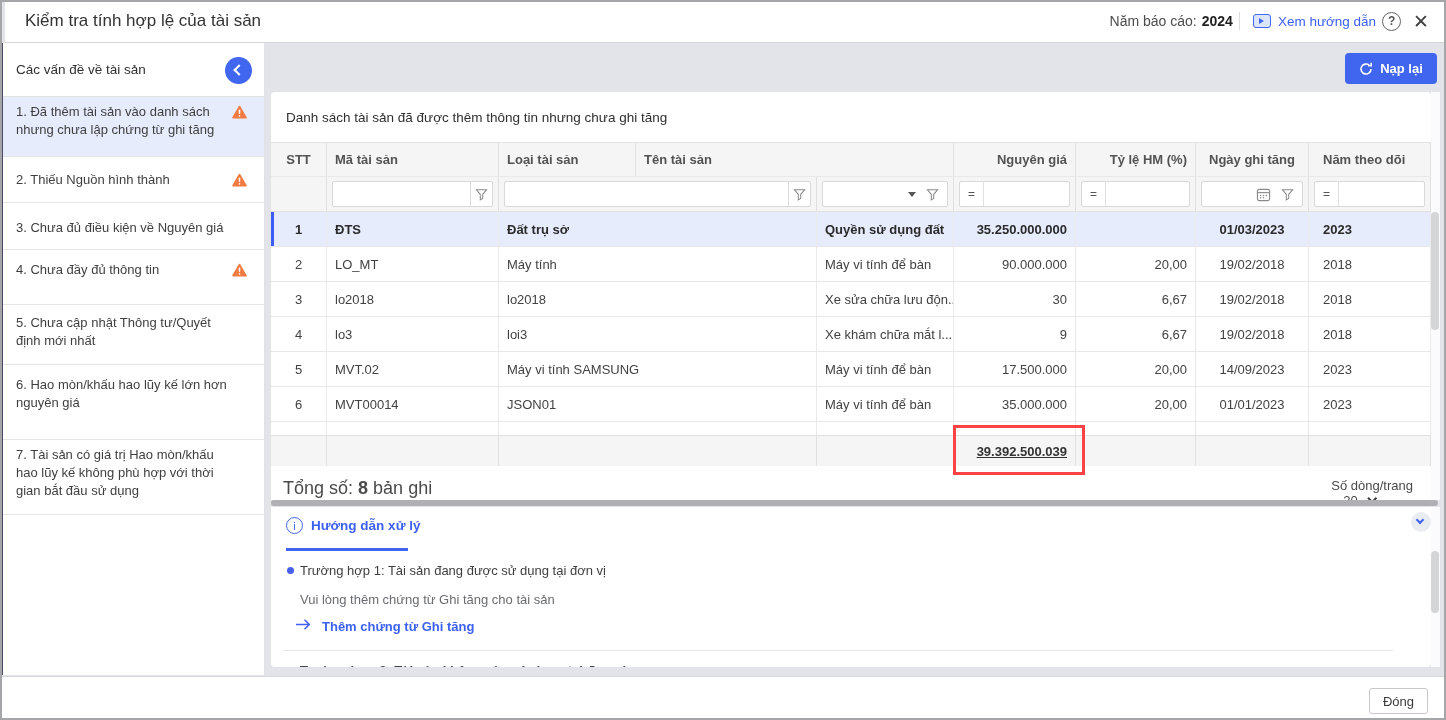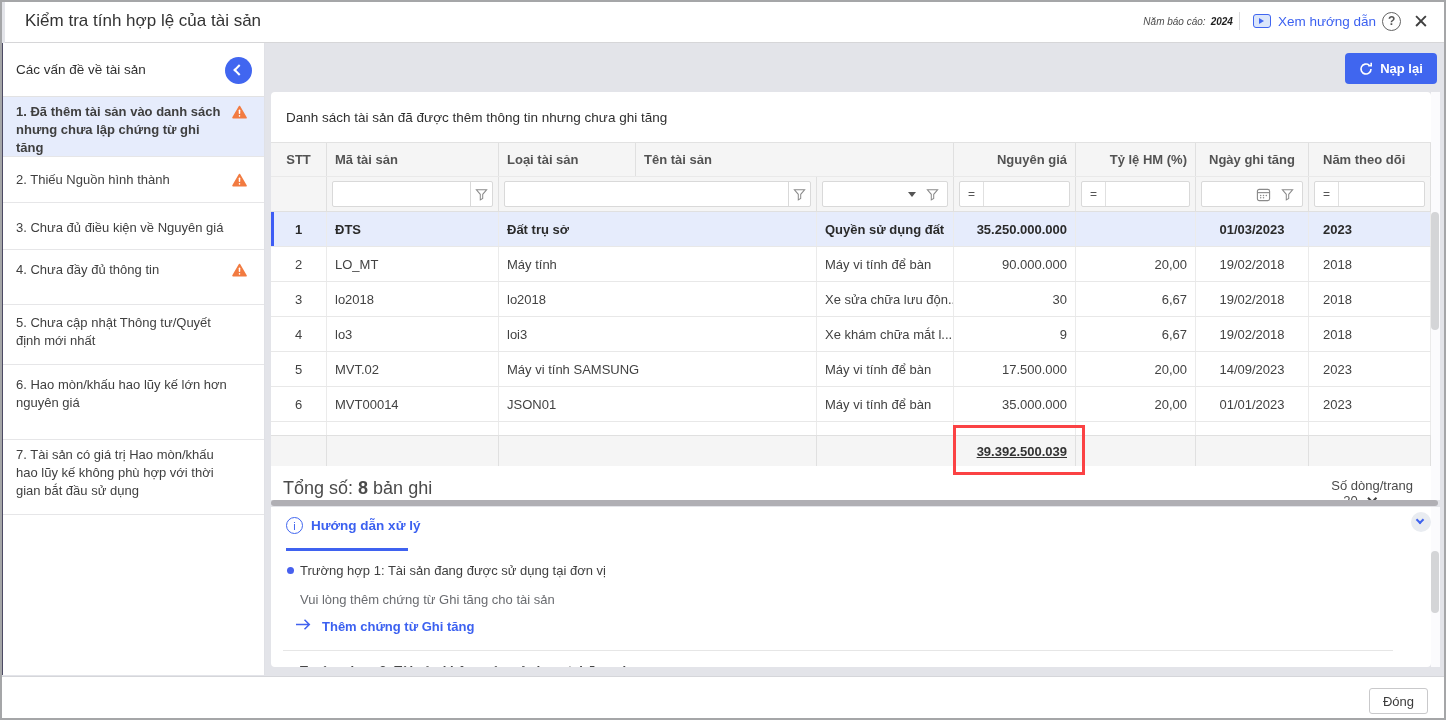--- a/index.html
+++ b/index.html
@@ -3,37 +3,37 @@
 <meta charset="utf-8">
 <style>
 * { box-sizing: border-box; margin: 0; padding: 0; }
 html,body { width:1446px; height:720px; }
 body { position:relative; font-family:"Liberation Sans",sans-serif; background:#e3e4e9; overflow:hidden; }
 
 
 #header { position:absolute; left:5px; top:0; width:1446px; height:43px; background:#fff; border-bottom:1px solid #d6d6d8; }
 #title { position:absolute; left:20px; top:0; line-height:42px; font-size:17px; font-weight:normal; color:#333; }
 #header-right { position:absolute; right:22px; top:0; height:42px; display:flex; align-items:center; }
-#report-year { font-size:10px; color:#4c4c4c;font-style:italic; }
+#report-year { font-size:14px; color:#4c4c4c; }
 #report-year b { color:#1f1f1f; margin-left:5px; }
 #hdr-divider { width:1px; height:18px; background:#dcdcde; margin:0 13px 0 6px; }
 .video-icon { width:18px; height:14px; border:1.5px solid #4166f0; border-radius:3px; position:relative; margin-right:7px; background:#dbe6fb; }
 .video-icon:before { content:""; position:absolute; left:5px; top:2.5px; border-left:5px solid #4166f0; border-top:3px solid transparent; border-bottom:3px solid transparent; }
 #guide-link { display:flex; align-items:center; font-size:13.5px; color:#3c61f0; cursor:pointer; }
 #help-btn { width:19px; height:19px; border:1.5px solid #636363; border-radius:50%; color:#555; font-size:12px; font-weight:bold; display:flex; align-items:center; justify-content:center; margin:0 12px 0 6px; }
 #close-btn { font-size:19px; color:#3f3f3f; line-height:19px; }
 
 
 #sidebar { position:absolute; left:0; top:43px; width:265px; height:632px; background:#fff; border-right:1px solid #e0e1e6; }
 #sidebar-darkline { position:absolute; left:2px; top:43px; width:1px; height:632px; background:#4c4a64; z-index:5; }
 #sidebar-header { height:54px; border-bottom:1px solid #e2e2e3; display:flex; align-items:center; padding-left:16px; font-weight:normal; font-size:13.5px; color:#303030; }
 #back-btn { position:absolute; left:225px; top:14px; width:27px; height:27px; border-radius:50%; background:#4166f0; }
 #back-btn span { position:absolute; left:10px; top:9px; width:8px; height:8px; border-left:2px solid #fff; border-bottom:2px solid #fff; transform:rotate(45deg); }
 .sb-item { position:relative; border-bottom:1px solid #e6e6e8; padding-right:38px; padding-left:16px; font-size:13px; color:#3f3f3f; line-height:18px; }
-.sb-item.selected { background:#e6ecfc;font-weight:bold; }
+.sb-item.selected { background:#e6ecfc; }
 .sb-item .warn { position:absolute; right:17px; }
 .sb-item:nth-child(1) { height:60px; padding-top:6px; }
 .sb-item:nth-child(1) .warn { top:8px; }
 .sb-item:nth-child(2) { height:46px; padding-top:14px; }
 .sb-item:nth-child(2) .warn { top:16px; }
 .sb-item:nth-child(3) { height:47px; padding-top:16px; }
 .sb-item:nth-child(4) { height:55px; padding-top:11px; }
 .sb-item:nth-child(4) .warn { top:13px; }
 .sb-item:nth-child(5) { height:60px; padding-top:9px; }
 .sb-item:nth-child(6) { height:75px; padding-top:11px; padding-right:20px; }

